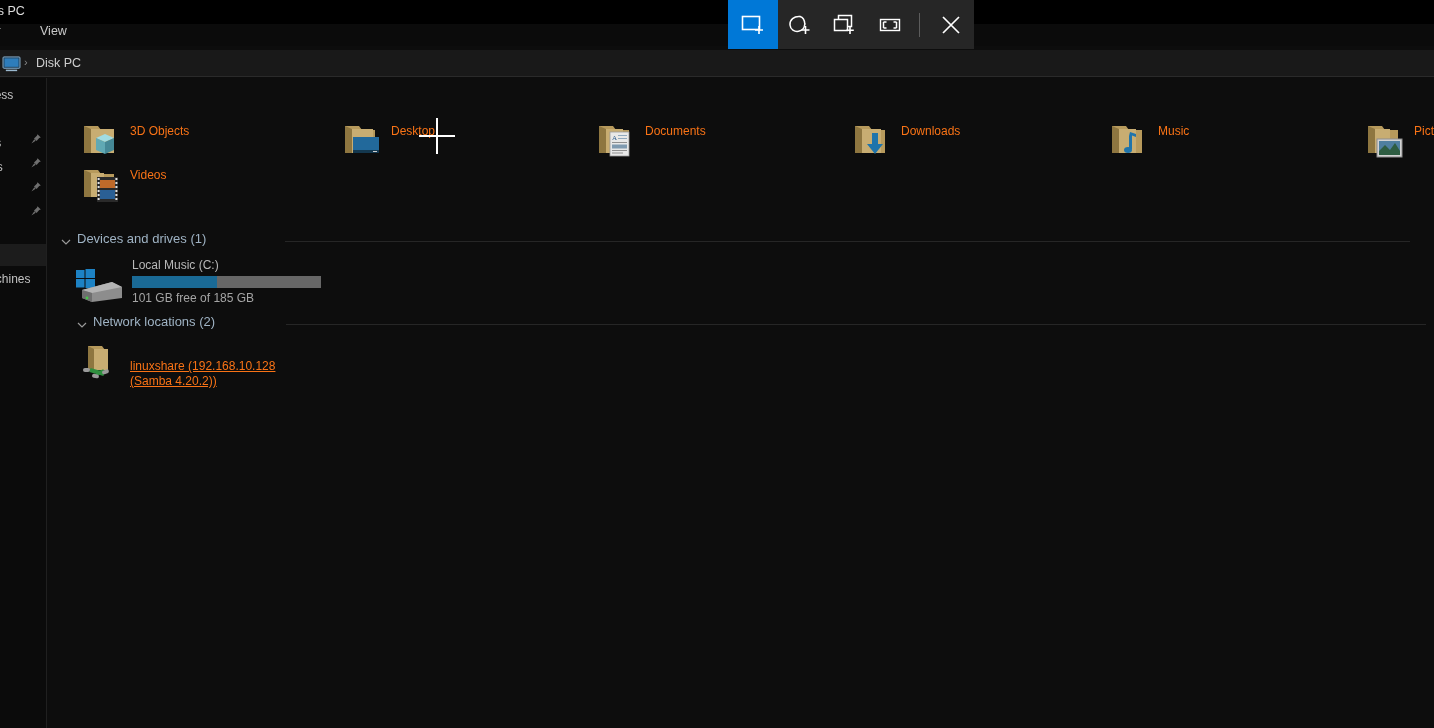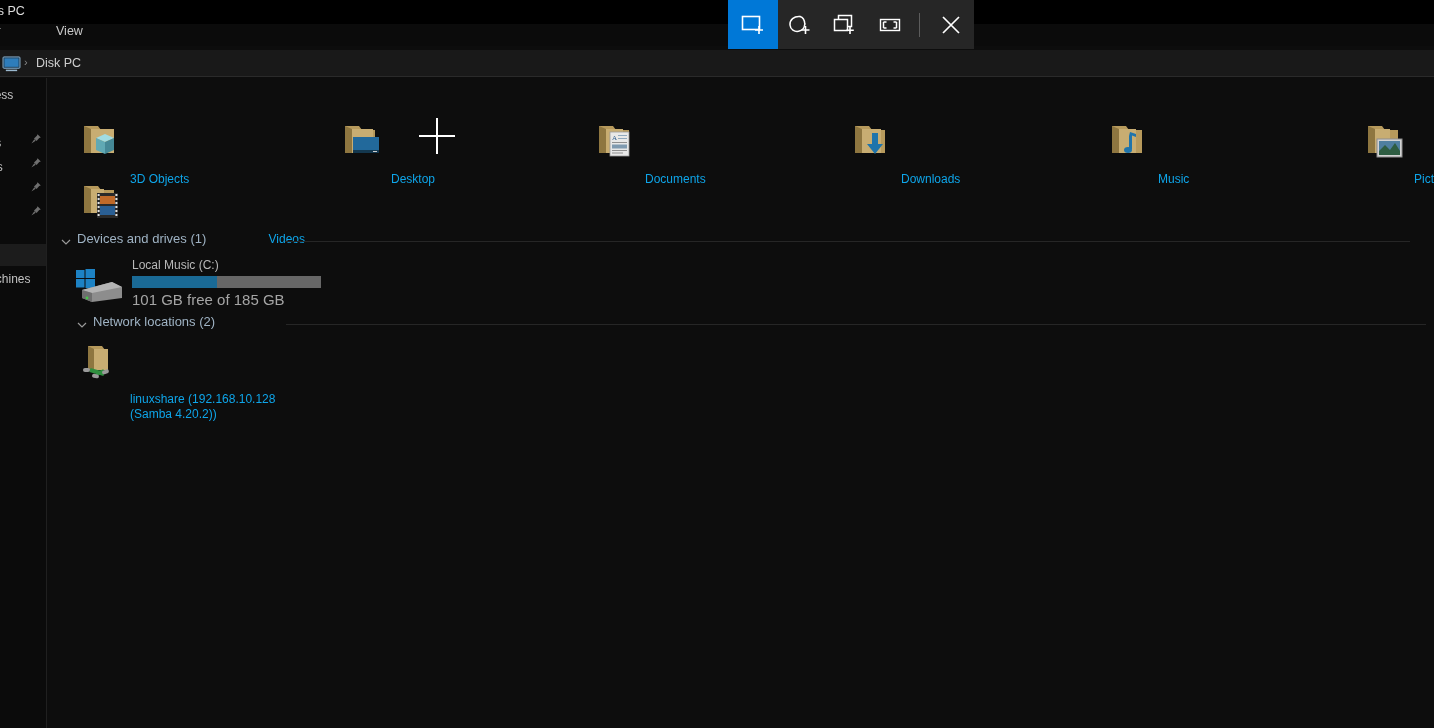--- a/index.html
+++ b/index.html
@@ -21,21 +21,21 @@
   .title-text {
     position:absolute; left:-12px; top:4px; font-size:12.5px; color:#dcdcdc;
     white-space:nowrap;
   }
 
   .ribbon-tabs {
     position:absolute; left:0; top:24px; width:1434px; height:22px; background:#0b0b0b;
   }
   .ribbon-tab { position:absolute; top:0px; font-size:12.5px; color:#c9c9c9; white-space:nowrap; }
   .ribbon-tab.t1 { left:-14px; }
-  .ribbon-tab.t2 { left:40px;margin-left:16px; }
+  .ribbon-tab.t2 { left:40px; }
 
   .addressbar {
     position:absolute; left:0; top:50px; width:1434px; height:27px;
     background:#191919; border-bottom:1px solid #2a2a2a;
   }
   .addr-icon { position:absolute; left:2px; top:6px; width:19px; height:16px; }
   .addr-chevron { position:absolute; left:24px; top:6px; font-size:11px; color:#8a8a8a; }
   .addr-text { position:absolute; left:36px; top:6px; font-size:12.5px; color:#cfcfcf; white-space:nowrap; }
 
   
@@ -65,35 +65,34 @@
     position:absolute; left:17px; top:-2px; font-size:13px; color:#9fb3c4; white-space:nowrap;
   }
   .group-rule {
     position:absolute; top:8px; height:1px; background:#262626;
   }
 
   .tile { position:absolute; width:250px; height:52px; }
   .tile-icon { position:absolute; left:18px; top:4px; width:44px; height:42px; }
   .tile-label {
     position:absolute; left:70px; top:8px; width:175px;
-    font-size:12px; color:#0ea5e9; line-height:15px;
+    font-size:12px; color:#f97316; line-height:15px;
     word-wrap:break-word;
-    margin-top:48px;
   }
 
   
   .drive-tile { position:absolute; width:300px; height:52px; }
   .drive-icon { position:absolute; left:14px; top:8px; width:50px; height:36px; }
   .drive-name { position:absolute; left:72px; top:-2px; font-size:12px; color:#b9b9b9; white-space:nowrap; }
   .drive-bar {
     position:absolute; left:72px; top:16px; width:189px; height:12px;
     background:#676767;
   }
   .drive-bar-fill { position:absolute; left:0; top:0; height:12px; background:#1a6a96; }
-  .drive-free { position:absolute; left:72px; top:31px; font-size:15px; color:#a5a5a5; white-space:nowrap; }
+  .drive-free { position:absolute; left:72px; top:31px; font-size:12px; color:#a5a5a5; white-space:nowrap; }
 
   
   .sniptoolbar {
     position:absolute; left:728px; top:0; width:246px; height:49px;
     background:#262626;
     display:flex; align-items:center;
   }
   .snipbtn {
     width:48px; height:49px; display:flex; align-items:center; justify-content:center;
     cursor:pointer;
@@ -230,21 +229,21 @@
           <path d="M6 6 L20 6 L23 10 L36 10 L36 33 L6 33 Z" fill="#b79a5c"></path>
           <path d="M6 6 L6 33 L13 33 L13 9 Z" fill="#8e7640"></path>
           <path d="M13 9 L28 9 L28 33 L13 33 Z" fill="#c8ad72"></path>
           <rect x="15" y="19" width="25" height="18" fill="#d3d3d3" stroke="#8d8d8d" stroke-width="1"></rect>
           <rect x="17" y="21" width="21" height="14" fill="#4f7fa0"></rect>
           <path d="M17 31 L23 25 L28 30 L33 23 L38 31 L38 35 L17 35 Z" fill="#2e5d42"></path>
         </svg>
         <div class="tile-label">Pictures</div>
       </div>
 
-      <div class="tile" style="left:12px; top:98px;text-align:right;">
+      <div class="tile" style="left:12px; top:82px;">
         <svg class="tile-icon" viewBox="0 0 44 42">
           <path d="M6 6 L20 6 L23 10 L36 10 L36 33 L6 33 Z" fill="#b79a5c"></path>
           <path d="M6 6 L6 33 L13 33 L13 9 Z" fill="#8e7640"></path>
           <path d="M13 9 L26 9 L26 33 L13 33 Z" fill="#c8ad72"></path>
           <rect x="19" y="13" width="21" height="25" fill="#2a2a2a"></rect>
           <rect x="22" y="16" width="15" height="8" fill="#c06a2a"></rect>
           <rect x="22" y="26" width="15" height="9" fill="#2a5f94"></rect>
           <g fill="#e2e2e2">
             <rect x="19.6" y="14" width="2" height="2"></rect>
               <rect x="19.6" y="18" width="2" height="2"></rect>
@@ -303,21 +302,21 @@
         <svg class="tile-icon" style="top:0;" viewBox="0 0 44 42">
           <path d="M10 6 L24 6 L27 10 L30 10 L30 30 L10 30 Z" fill="#b79a5c"></path>
           <path d="M10 6 L10 30 L16 30 L16 9 Z" fill="#8e7640"></path>
           <path d="M16 9 L30 9 L30 30 L16 30 Z" fill="#c8ad72"></path>
           <path d="M12 30 L26 34" stroke="#2f8f3f" stroke-width="4" fill="none"></path>
           <path d="M18 34 L26 31" stroke="#2f8f3f" stroke-width="4" fill="none"></path>
           <rect x="5" y="28" width="7" height="4" rx="2" fill="#9a9a9a"></rect>
           <rect x="24" y="30" width="7" height="4" rx="2" fill="#9a9a9a" transform="rotate(-18 27 32)"></rect>
           <rect x="14" y="34" width="7" height="4" rx="2" fill="#9a9a9a" transform="rotate(10 17 36)"></rect>
         </svg>
-        <div class="tile-label" style="top:4px;">linuxshare (192.168.10.128 (Samba 4.20.2))</div>
+        <div class="tile-label" style="top:19px;text-decoration:underline;">linuxshare (192.168.10.128 (Samba 4.20.2))</div>
       </div>
 
 
     </div>
   </div>
 
   <div class="sniptoolbar" style="background: rgb(38, 38, 38);">
 
     <div class="snipbtn active" style="background: rgb(0, 120, 215);">
       <svg width="26" height="24" viewBox="0 0 26 24">

